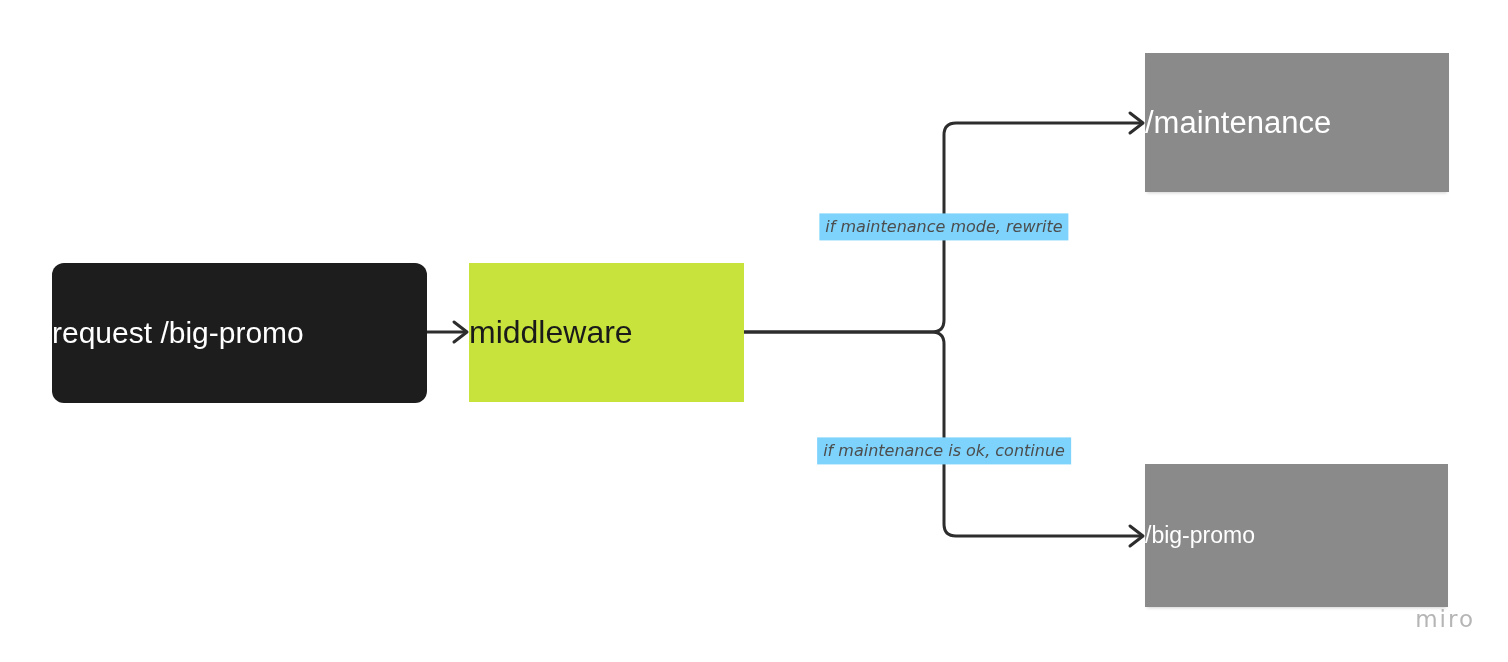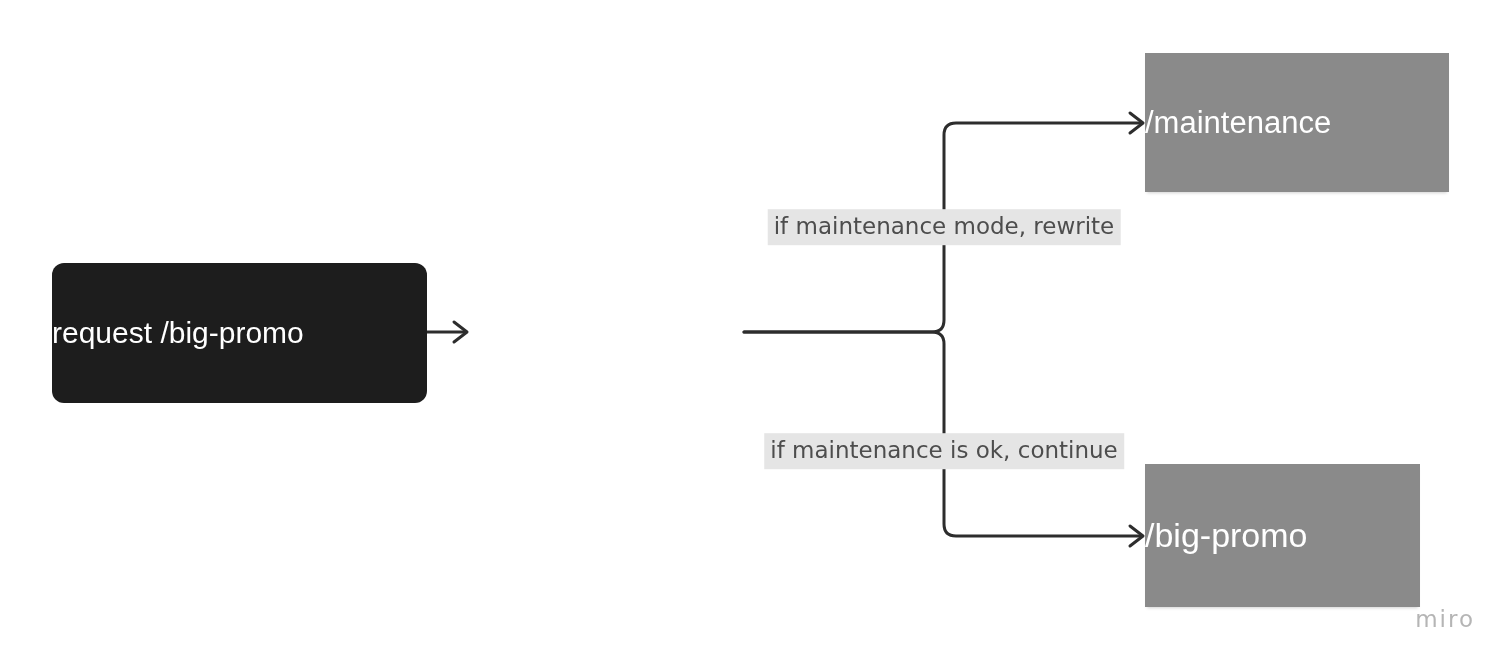--- a/index.html
+++ b/index.html
@@ -70,38 +70,39 @@
     height: 139px;
     background: var(--maintenance-bg, #8a8a8a);
     color: var(--maintenance-text, #ffffff);
     font-size: 31px;
     box-shadow: 0 3px 3px -2px rgba(0,0,0,0.18);
   }
 
   .node-bigpromo {
     left: 1145px;
     top: 464px;
-    width: 275px;
+    width: 303px;
     height: 143px;
     background: var(--bigpromo-bg, #8a8a8a);
     color: var(--bigpromo-text, #ffffff);
-    font-size: 34px;
+    font-size: 23px;
     box-shadow: 0 3px 3px -2px rgba(0,0,0,0.18);
   }
 
   .edge-label {
     position: absolute;
     transform: translate(-50%, -50%);
-    background: #e5e5e5;
+    background: #7dd3fc;
     color: var(--edge-label-text, #4d4d4d);
     font-family: "DejaVu Sans", sans-serif;
-    font-size: 23px;
+    font-size: 16px;
     line-height: 1.2;
     padding: 4px 6px;
     white-space: nowrap;
+    font-style: italic;
   }
 
   .edge-label-top {
     left: 944px;
     top: 227px;
   }
 
   .edge-label-bottom {
     left: 944px;
     top: 451px;
@@ -137,20 +138,23 @@
     <g>
       <path d="M 744 332 H 932 Q 944 332 944 344 V 524 Q 944 536 956 536 H 1142"></path>
       <path d="M 1130 526 L 1143 536 L 1130 546"></path>
     </g>
   </svg>
 
   <div class="node node-request">
     <span>request /big-promo</span>
   </div>
 
+  <div class="node node-middleware">
+    <span>middleware</span>
+  </div>
 
   <div class="node node-maintenance">
     <span>/maintenance</span>
   </div>
 
   <div class="node node-bigpromo">
     <span>/big-promo</span>
   </div>
 
   <div class="edge-label edge-label-top">if maintenance mode, rewrite</div>

